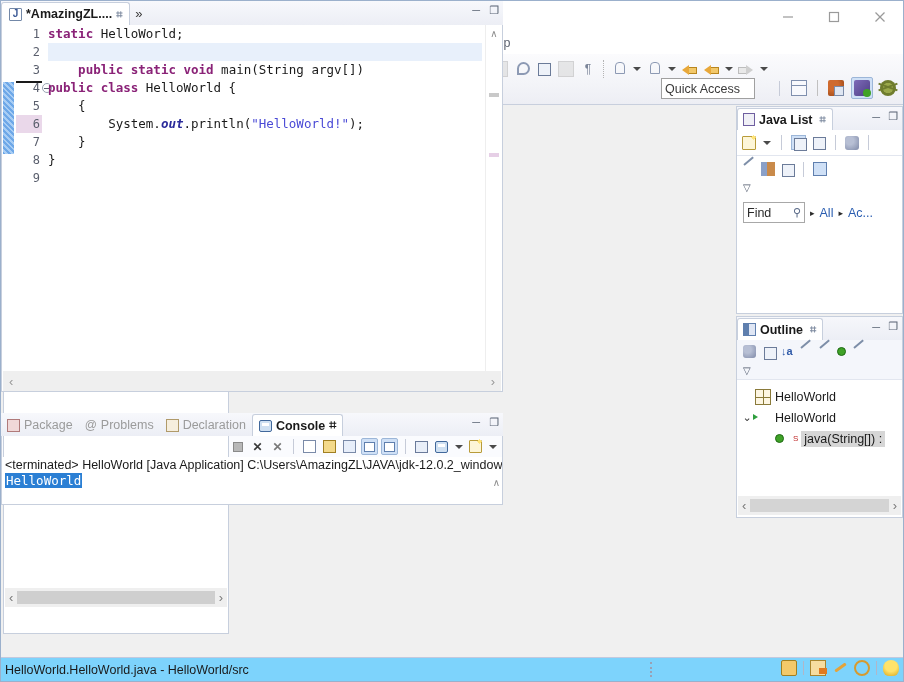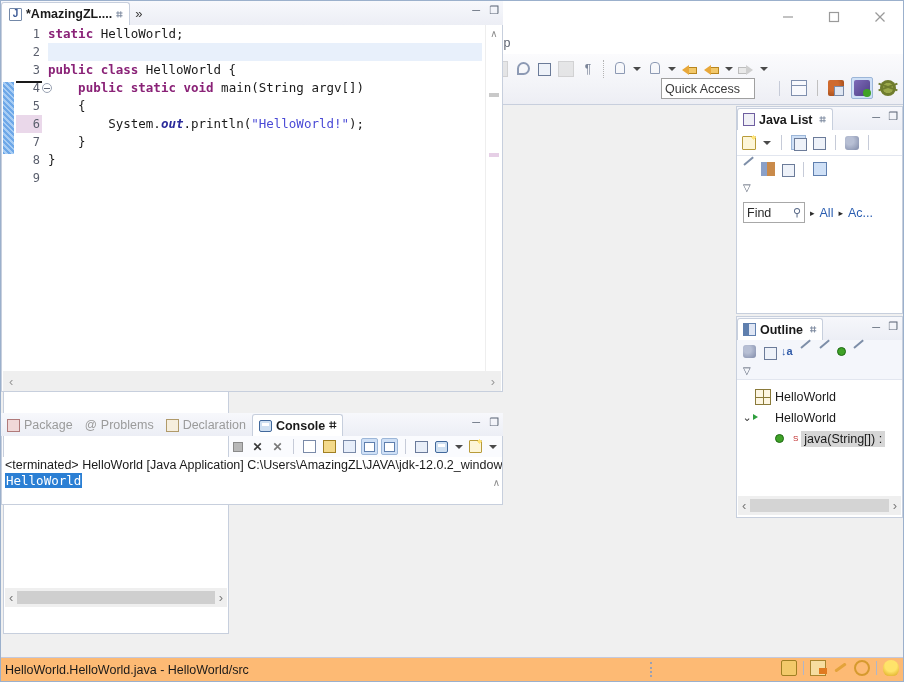--- a/index.html
+++ b/index.html
@@ -285,21 +285,21 @@
   
   .mini-hscroll { position:absolute; left:1px; right:1px; bottom:1px; height:19px;
      background:#efefef; display:flex; align-items:center; justify-content:space-between;
      padding:0 4px; color:#7a7a7a; font-size:13px; }
   .mini-thumb { flex:1; height:13px; background:#cfcfcf; margin:0 4px; }
   .mini-thumb.full { background:#d4d4d4; }
 
   
   .statusbar {
     position:absolute; left:0; bottom:0; width:902px; height:24px;
-    background:#fdba74; border-top:1px solid #c3c9de;
+    background:#7dd3fc; border-top:1px solid #c3c9de;
     display:flex; align-items:center; padding-left:4px;
     font-size:12.5px; color:#1a1a1a;
   }
   .status-dots { position:absolute; right:250px; top:4px; width:3px; height:15px;
      border-left:2px dotted #9aa0b4;}
   .status-icons { position:absolute; right:4px; top:2px; display:flex; align-items:center; gap:6px;}
   .si { width:16px;height:16px;position:relative;}
   .si-a{background:#f3c96a;border:1px solid #a07f22;border-radius:2px;}
   .si-b{background:#f6dda0;border:1px solid #a8852e;}
   .si-b::after{content:"";position:absolute;right:-2px;bottom:1px;width:8px;height:6px;background:#e07a20;}
@@ -573,22 +573,22 @@
         <div class="lineno">7</div>
         <div class="lineno">8</div>
         <div class="lineno">9</div>
       </div>
 
       <div class="fold" style="top:58px"></div>
 
       <div class="code">
         <div class="cl"><span class="kw">static</span> HelloWorld;</div>
         <div class="cl cur"> </div>
+        <div class="cl">    <span class="kw">public static void</span> main(String argv[])</div>
         <div class="cl"><span class="kw">public class</span> HelloWorld {</div>
-        <div class="cl">    <span class="kw">public static void</span> main(String argv[])</div>
         <div class="cl">    {</div>
         <div class="cl">        System.<span class="fld">out</span>.println(<span class="str">"HelloWorld!"</span>);</div>
         <div class="cl">    }</div>
         <div class="cl">}</div>
         <div class="cl"> </div>
       </div>
 
       <div class="escroll-v">
         <div class="escroll-arrow">∧</div>
         <div class="ovr-mark" style="top:68px;background:#c9c9c9"></div>

